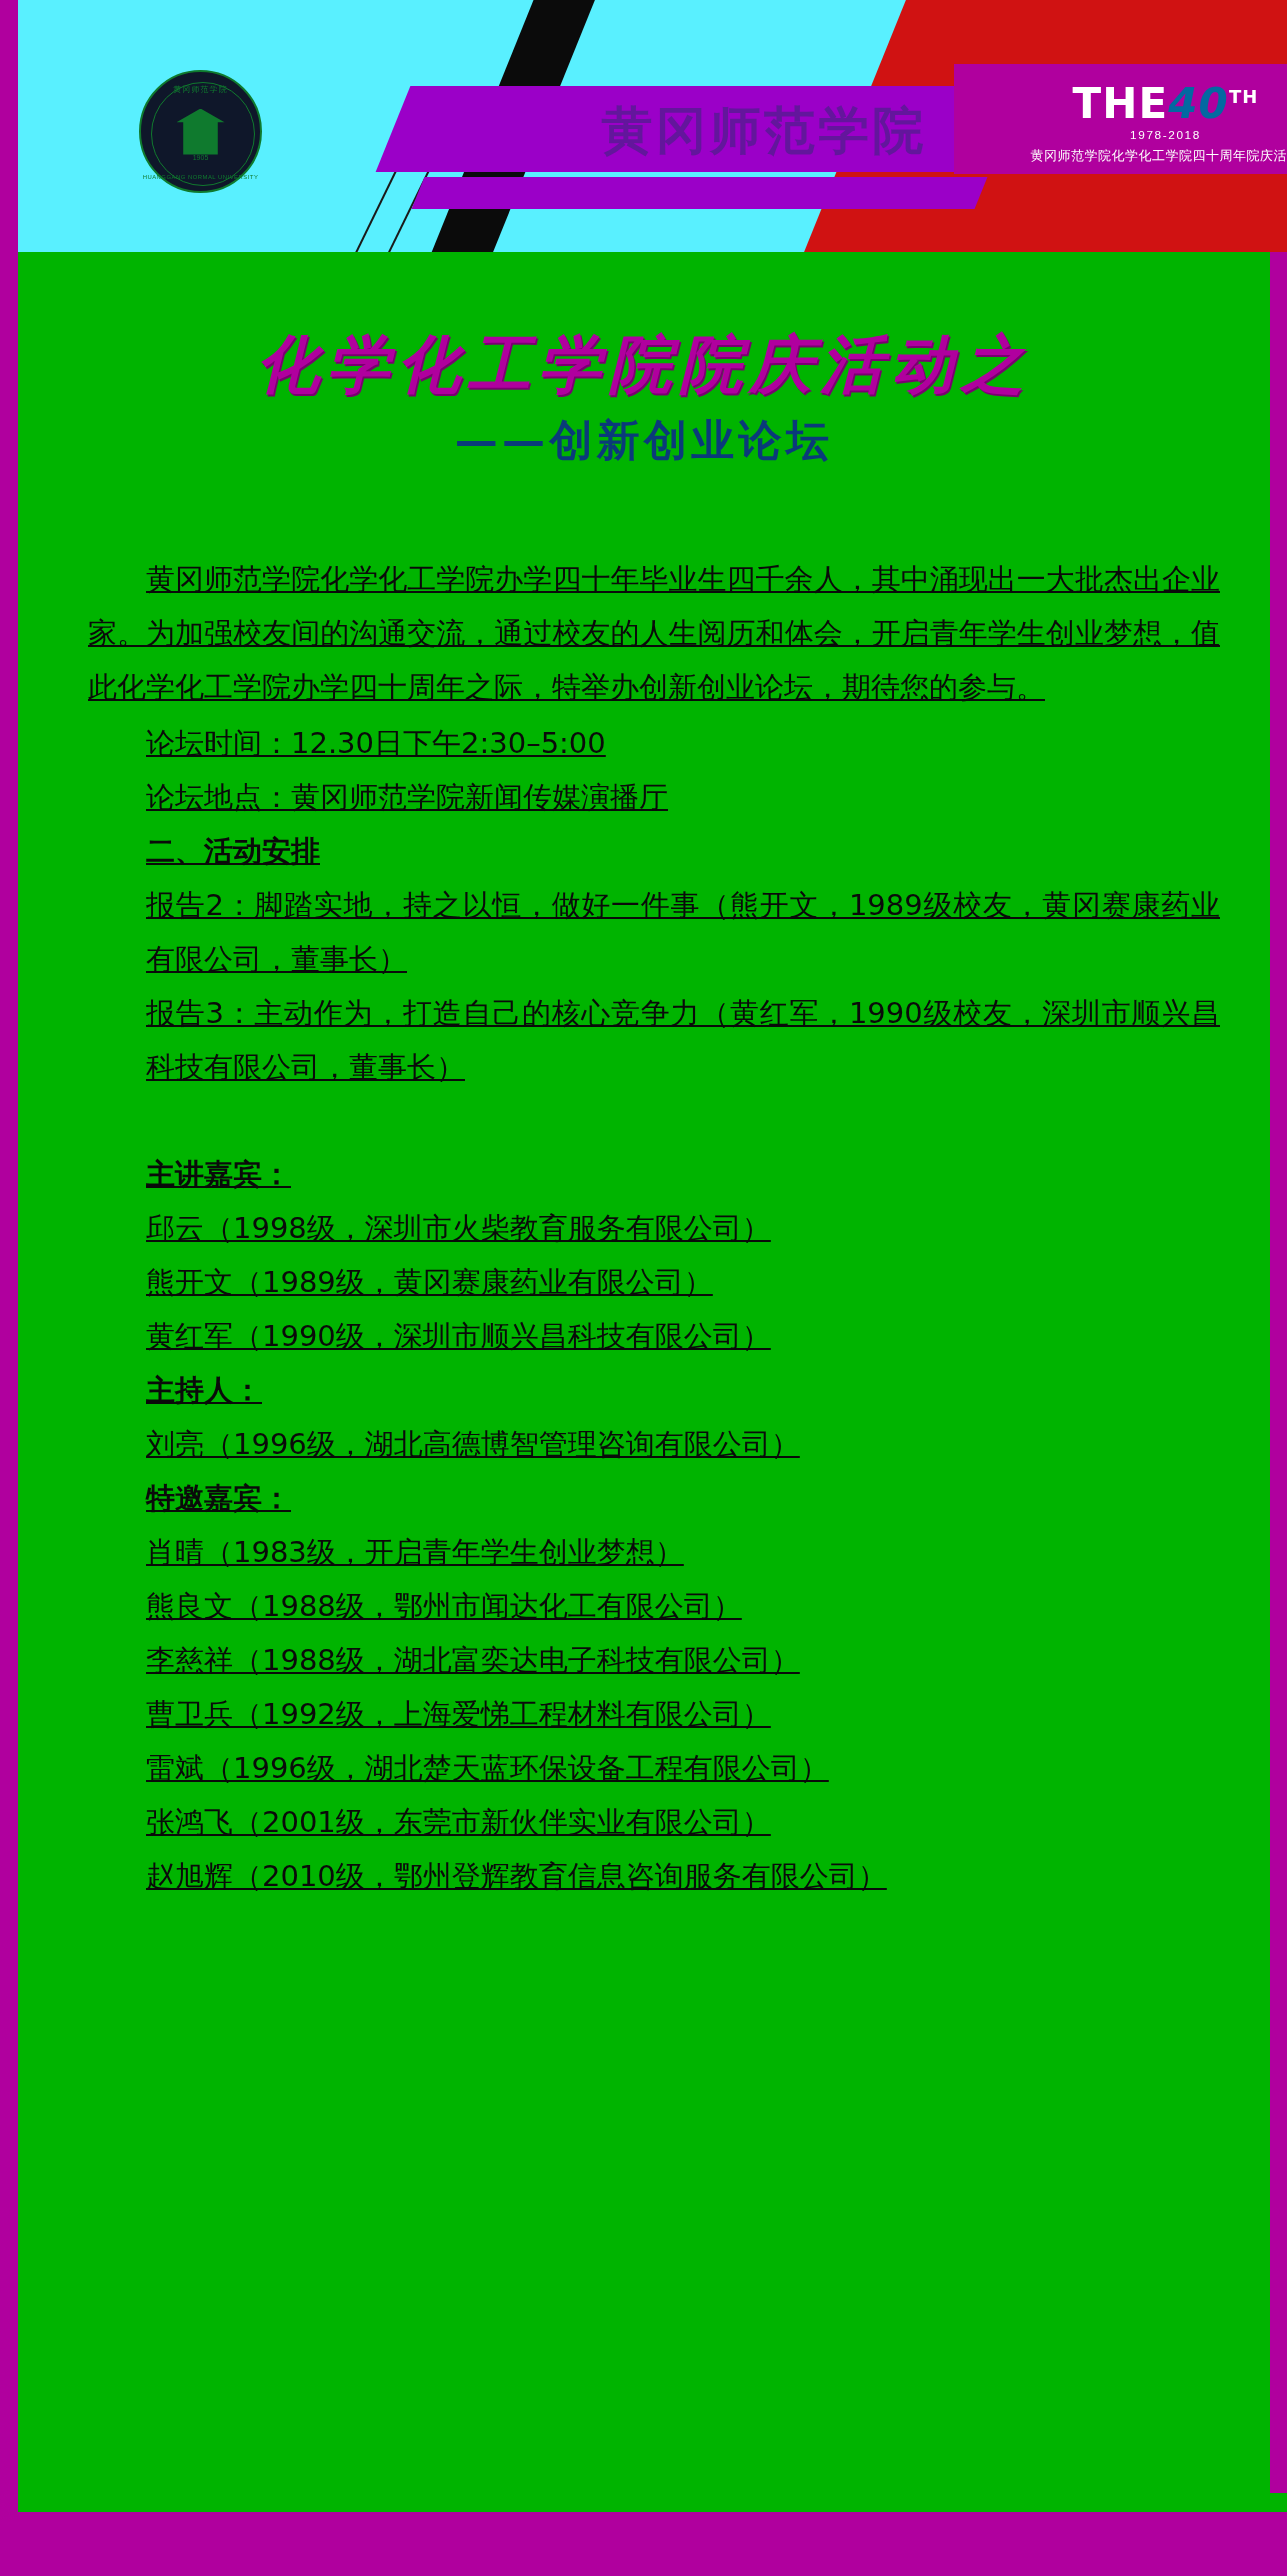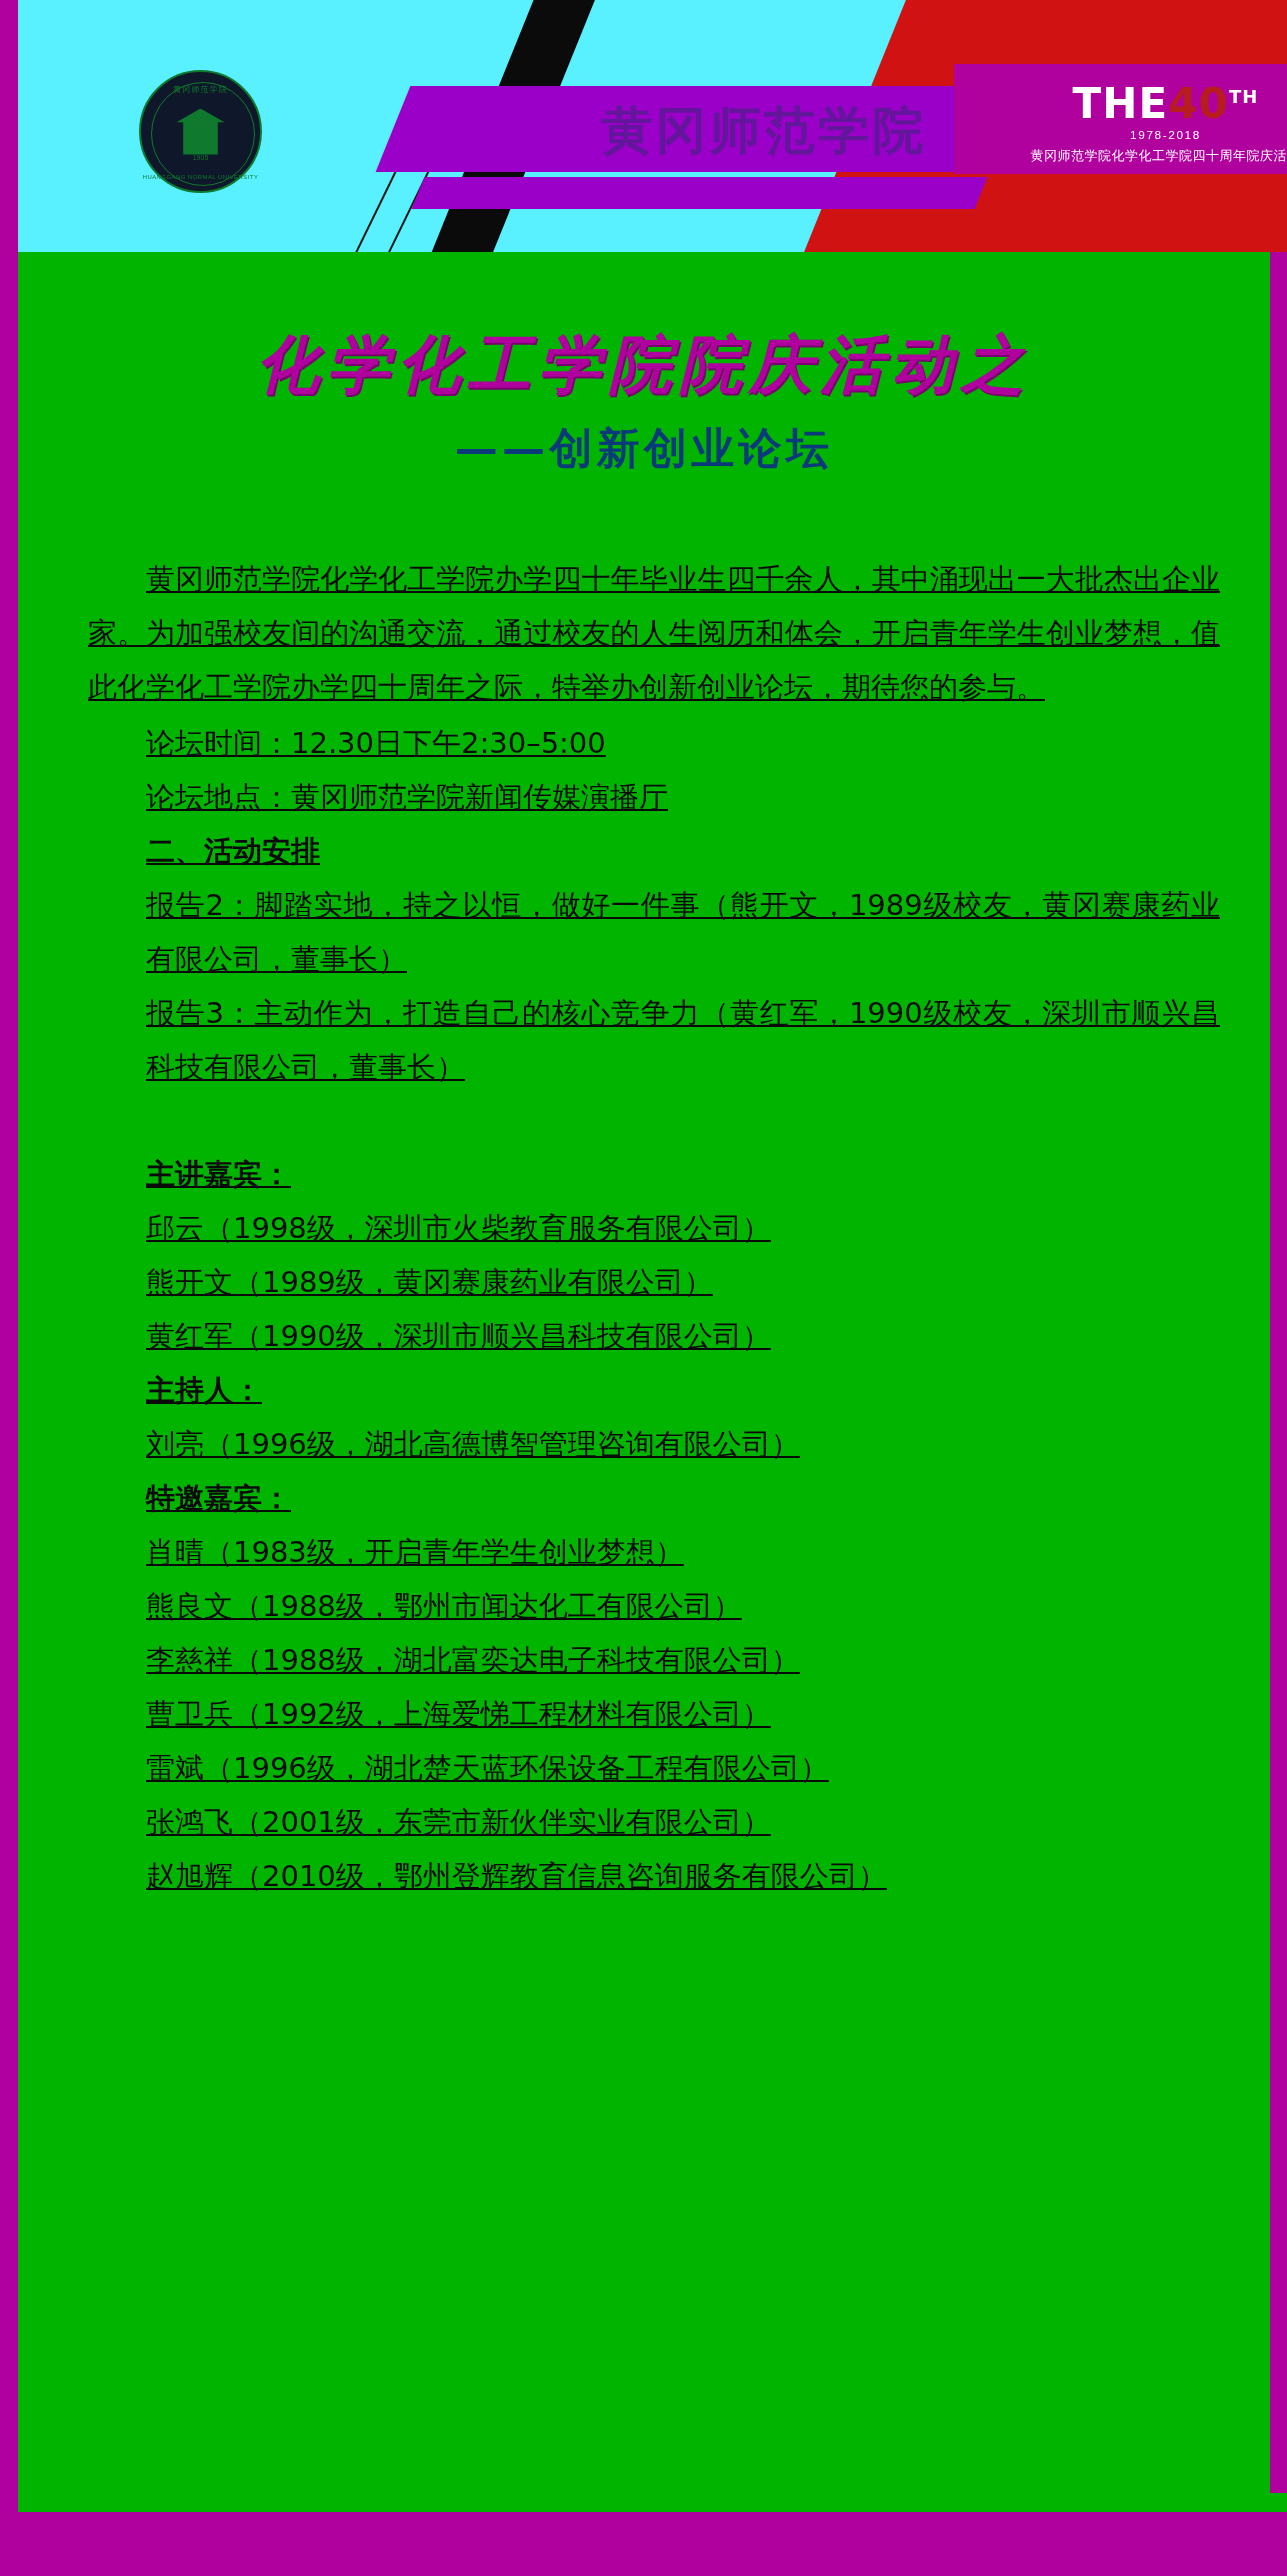--- a/index.html
+++ b/index.html
@@ -160,21 +160,21 @@
     color: #fff;
     text-align: center;
   }
   .badge-main {
     font-size: 42px;
     font-weight: bold;
     letter-spacing: 1.1px;
     line-height: 44px;
     font-family: "DejaVu Sans", sans-serif;
   }
-  .badge-main .num { color: #b91c1c; }
+  .badge-main .num { color: #0369a1; font-style: italic; }
   .badge-main .th { font-size: 18px; vertical-align: super; }
   .badge-years {
     font-size: 11.8px;
     letter-spacing: 1.6px;
     margin-top: 2.1px;
   }
   .badge-sub {
     font-size: 13px;
     margin-top: 5.4px;
     letter-spacing: 0.5px;
@@ -207,21 +207,21 @@
     line-height: 75px;
     text-shadow: 1.6px 1.6px 0 #7a0070;
   }
   .title-sub {
     font-family: "DejaVu Serif", serif;
     font-size: 43px;
     font-weight: bold;
     color: #0a3a7a;
     letter-spacing: 4.3px;
     line-height: 59px;
-    margin-top: 17px;
+    margin-top: 9px;
   }
 
   
   .content {
     position: absolute;
     top: 552px;
     left: 70px;
     width: 1132px;
     color: #0a0a0a;
     font-size: 29px;

